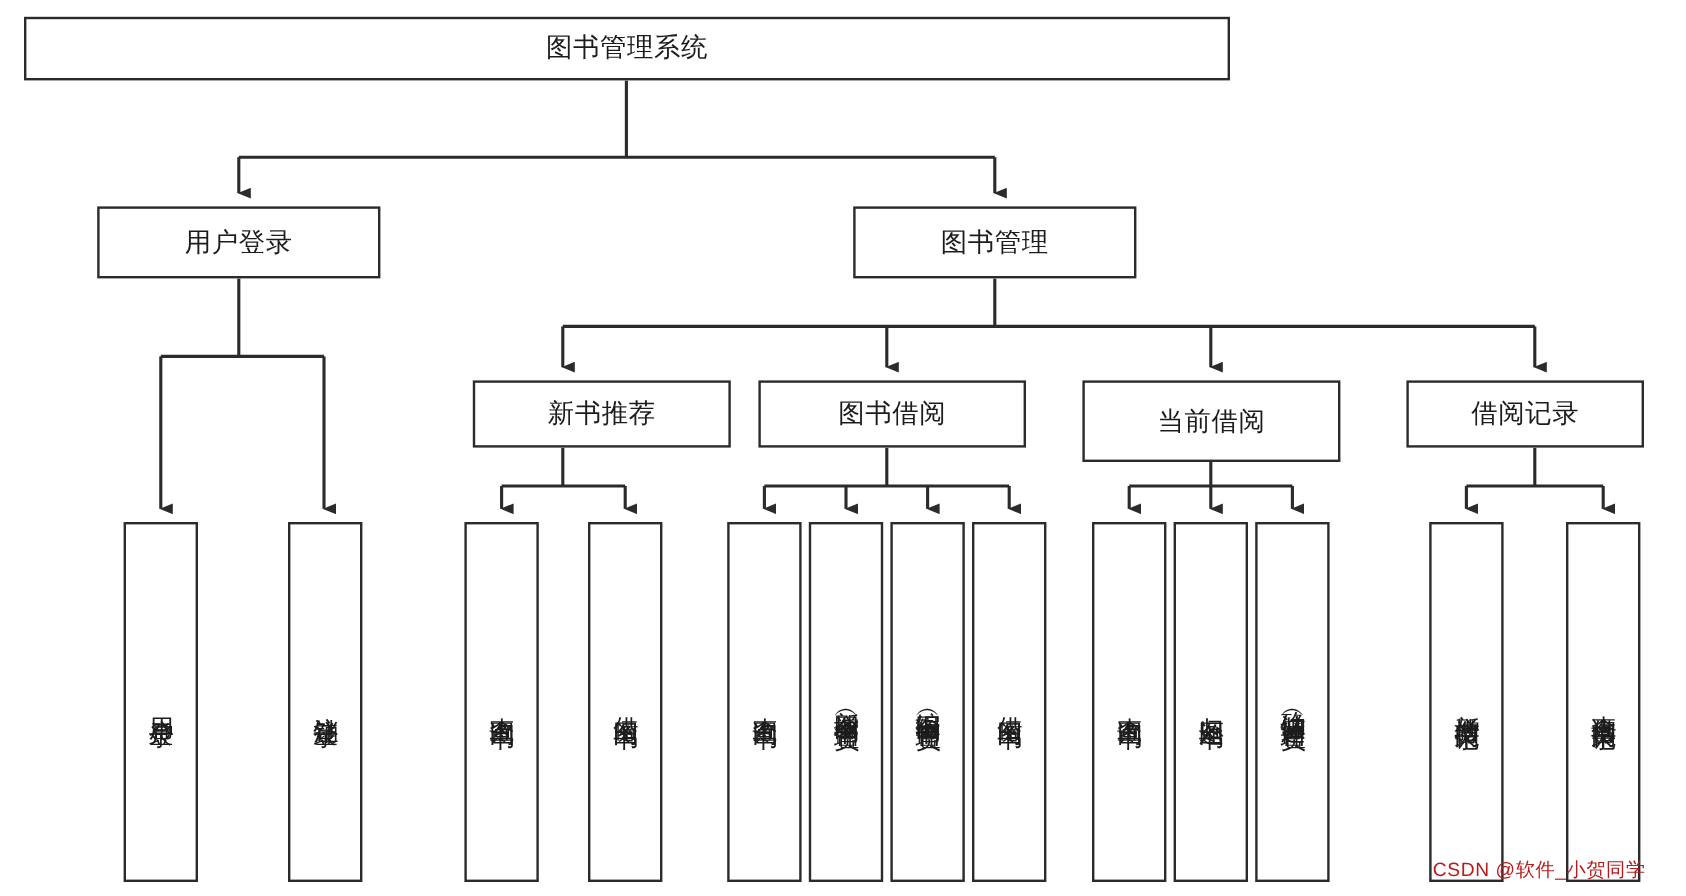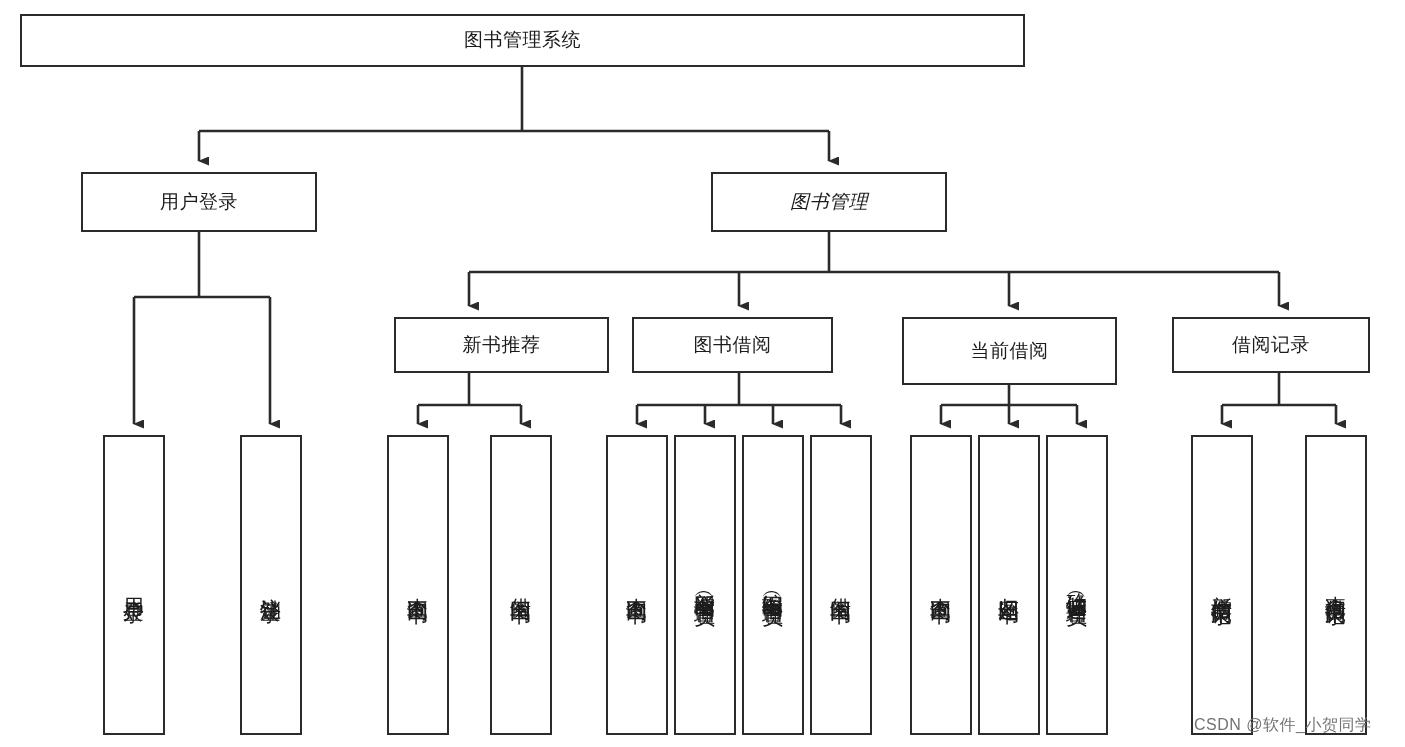--- a/index.html
+++ b/index.html
@@ -32,40 +32,40 @@
   .node-box {
     position: absolute;
     box-sizing: border-box;
     border: 2px solid #2b2b2b;
     background: #ffffff;
     display: flex;
     align-items: center;
     justify-content: center;
   }
   .node-label-h {
-    font-size: 19px;
+    font-size: 22px;
     color: #1c1c1c;
     line-height: 1.1;
     letter-spacing: 0.5px;
     white-space: nowrap;
   }
   .node-label-v {
     font-size: 21px;
     color: #1c1c1c;
     writing-mode: vertical-rl;
     text-orientation: upright;
     letter-spacing: 2px;
     line-height: 1.0;
     white-space: nowrap;
     text-align: center;
   }
   .watermark {
     position: absolute;
     font-size: 16px;
-    color: #737373;
+    color: #b91c1c;
     white-space: nowrap;
     letter-spacing: 0.5px;
   }
 </style>
 </head>
 <body>
 
 <div id="diagram-root">
 
   <svg class="canvas" viewBox="0 0 1405 747" xmlns="http://www.w3.org/2000/svg">
@@ -120,28 +120,28 @@
     </g>
   </svg>
 
   <div class="node-box" style="left:20px; top:14px; width:1005px; height:53px;">
     <span class="node-label-h">图书管理系统</span>
   </div>
 
   <div class="node-box" style="left:81px; top:172px; width:236px; height:60px;">
     <span class="node-label-h">用户登录</span>
   </div>
-  <div class="node-box" style="left:711px; top:172px; width:236px; height:60px;font-style:italic;">
+  <div class="node-box" style="left:711px; top:172px; width:236px; height:60px;">
     <span class="node-label-h">图书管理</span>
   </div>
 
   <div class="node-box" style="left:362px; top:317px; width:215px; height:56px;margin-left:32px;">
     <span class="node-label-h">新书推荐</span>
   </div>
-  <div class="node-box" style="left:632px; top:317px; width:201px; height:56px;">
+  <div class="node-box" style="left:632px; top:317px; width:223px; height:56px;">
     <span class="node-label-h">图书借阅</span>
   </div>
   <div class="node-box" style="left:902px; top:317px; width:215px; height:68px;">
     <span class="node-label-h">当前借阅</span>
   </div>
   <div class="node-box" style="left:1172px; top:317px; width:198px; height:56px;">
     <span class="node-label-h">借阅记录</span>
   </div>
 
   <div class="node-box" style="left:103px; top:435px; width:62px; height:300px;">

